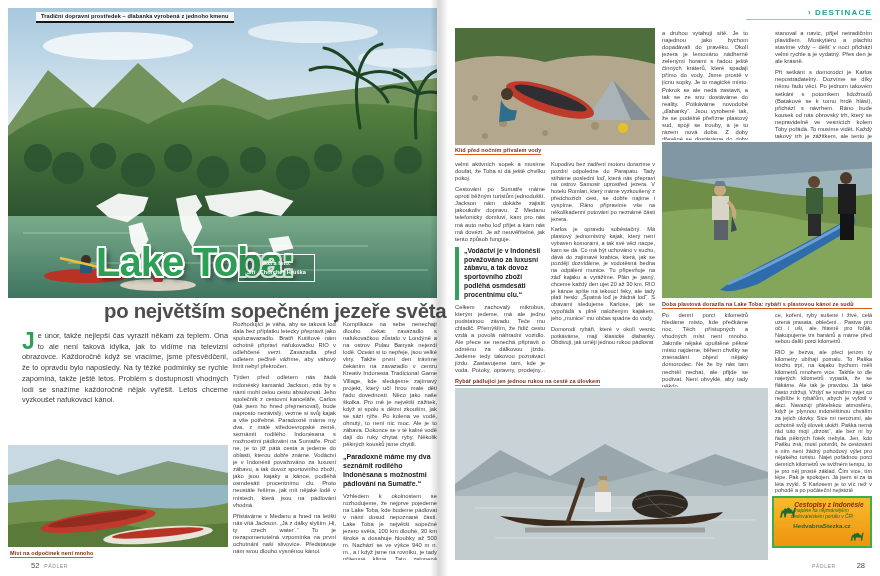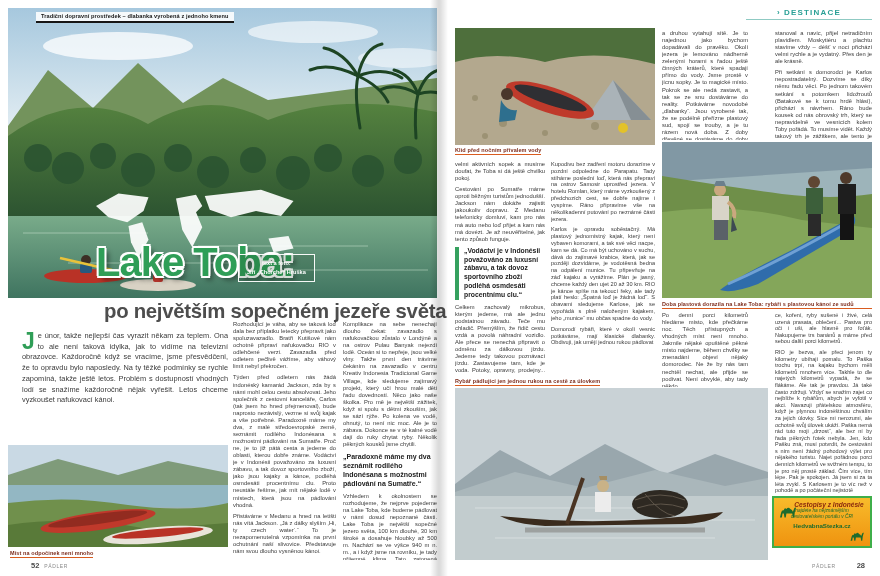--- a/index.html
+++ b/index.html
@@ -33,36 +33,36 @@
     line-height:1.45;color:#3a3a3a;text-align:justify;overflow:hidden;}
   .dropcap{float:left;color:#2f9e57;font-size:23px;line-height:.85;font-weight:bold;margin:1px 3px 0 0;}
   .col{position:absolute;font-size:5.8px;line-height:1.22;color:#3b3b3b;text-align:justify;overflow:hidden;}
   .col p{margin:0 0 4px 0;}
   .col.dense{font-size:5.5px;line-height:1.2;}
   .pullquote{font-weight:bold;font-size:7px;line-height:1.3;color:#1c1c1c;margin:5px 0;text-align:left;}
   .pullquote.bar{border-left:4px solid #35a15f;padding-left:5px;font-size:6.8px;}
   .photocap{position:absolute;font-size:5.5px;font-weight:bold;color:#7d2c1c;
     border-bottom:1.5px solid #d95b1f;padding-bottom:1px;letter-spacing:.1px;}
   
-  .section{position:absolute;left:746px;top:8px;width:126px;text-align:center;
+  .section{position:absolute;left:746px;top:8px;width:126px;text-align:right;
     color:#2aa096;font-size:8px;font-weight:bold;letter-spacing:1.2px;
     border-bottom:1.5px solid #8fcac3;padding-bottom:2px;}
   .section .arrow{margin-right:3px;}
   
   .infobox{position:absolute;left:772px;top:496px;width:100px;height:52px;
     border:2px solid #3fae4a;background:linear-gradient(180deg,#f8bb2b,#ef930f);
     padding:3px 4px;box-sizing:border-box;text-align:center;}
   .infobox .ib-title{color:#8a2a0e;font-size:6.6px;font-weight:bold;font-style:italic;margin-left:14px;}
   .infobox .ib-line{color:#1d6b2d;font-size:4.8px;line-height:1.3;font-style:italic;}
   .infobox .ib-site{color:#1d6b2d;font-size:6.2px;font-weight:bold;margin-top:2px;}
   .camel-l{position:absolute;left:4px;top:5px;}
   .camel-r{position:absolute;right:3px;bottom:4px;}
   
   .footer{position:absolute;top:561px;font-size:5px;color:#8a8a8a;letter-spacing:.6px;}
-  .footer .pn{font-size:7.5px;font-weight:bold;color:#4a4a4a;letter-spacing:0;margin:17px 3px;padding-left:16px;}
+  .footer .pn{font-size:7.5px;font-weight:normal;color:#4a4a4a;letter-spacing:0;margin:17px 3px;padding-left:16px;}
   .footer.left{left:12px;} .footer.right{right:12px;text-align:right;}
 </style>
 </head>
 <body>
 
 <div class="spread">
 
   <div class="hero">
     <svg width="429" height="290" viewBox="0 0 429 290" preserveAspectRatio="none">
       <defs>

